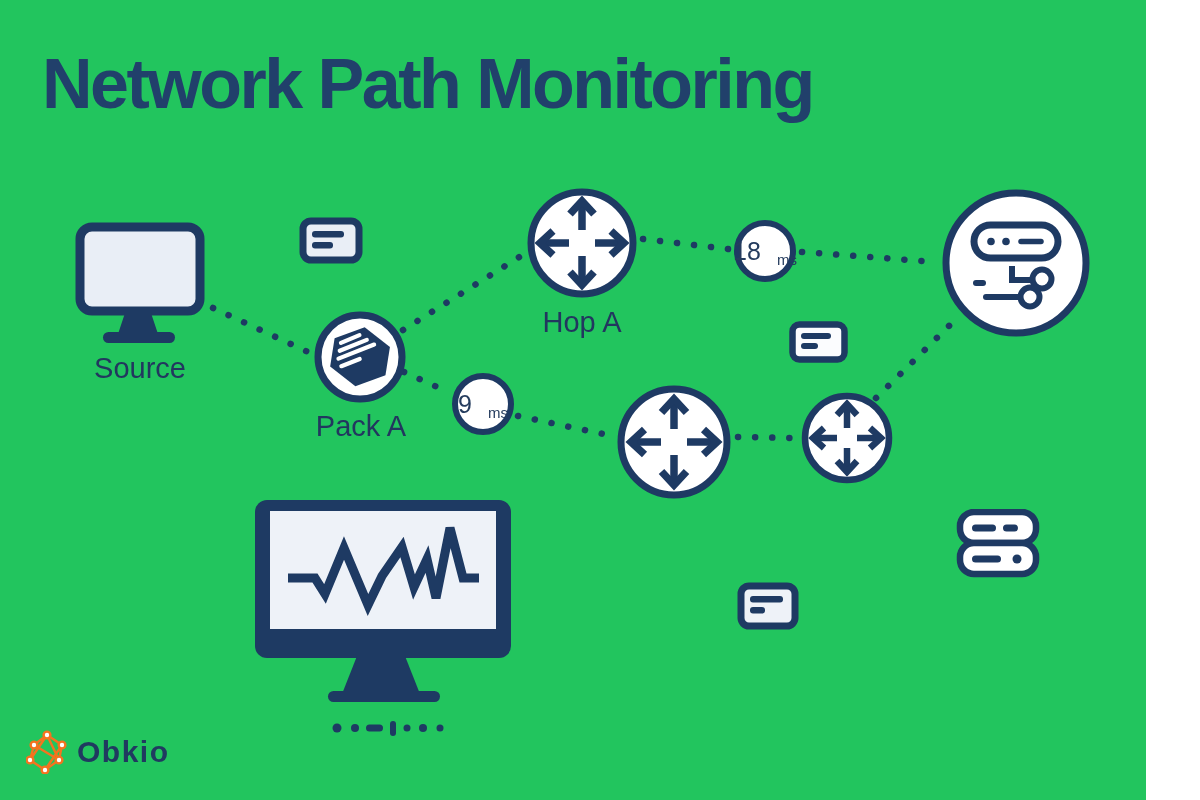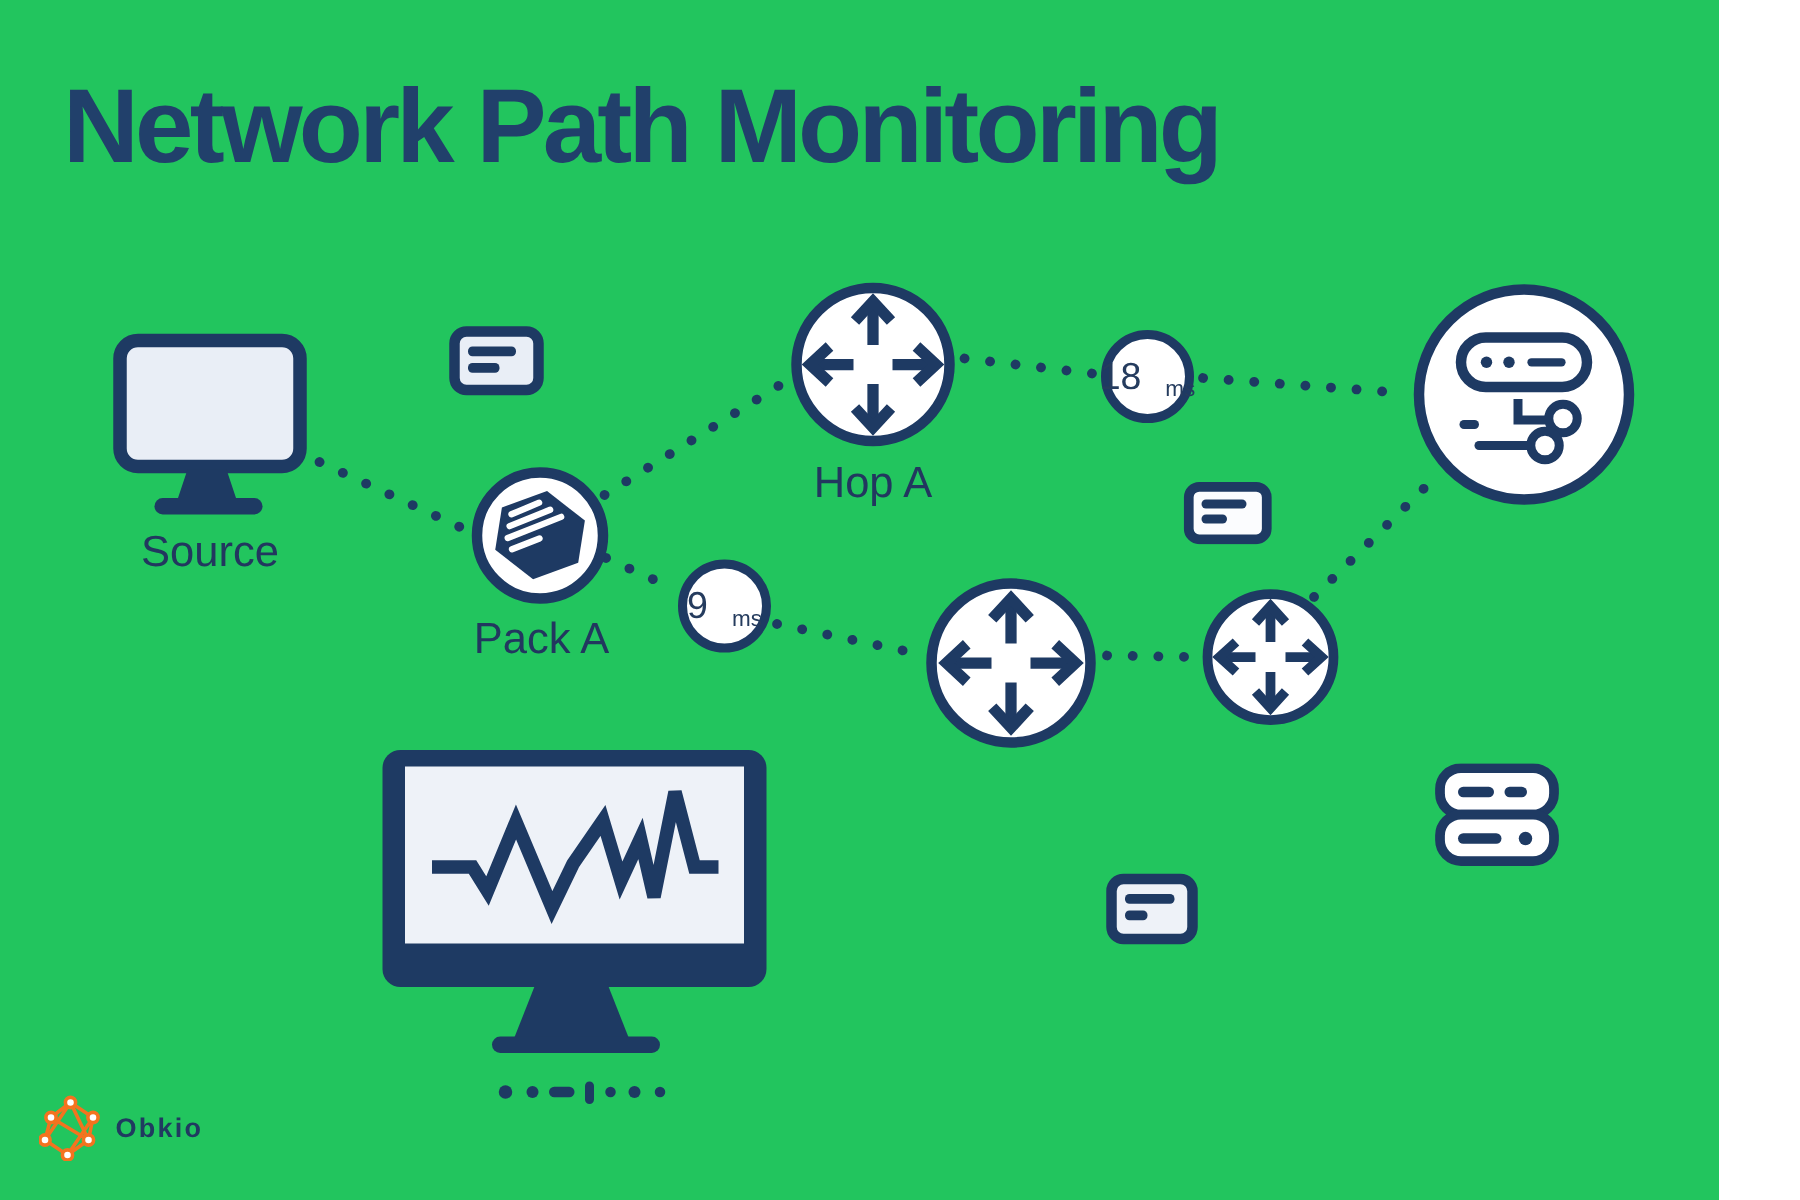--- a/index.html
+++ b/index.html
@@ -22,21 +22,21 @@
     position:absolute;z-index:3;width:62px;height:62px;box-sizing:border-box;
     border:6px solid #1e3a63;border-radius:50%;background:#ffffff;
     display:flex;align-items:center;justify-content:center;gap:16px;
   }
   .latency-value{font-size:25px;color:#253c5e;line-height:1;}
   .latency-unit{font-size:15px;color:#253c5e;line-height:1;margin-top:17px;}
   .logo{
     position:absolute;left:26px;top:730px;z-index:3;
     display:flex;align-items:center;gap:9px;
   }
-  .logo-text{font-size:18px;font-weight:bold;color:#203a60;letter-spacing:1.5px;}
+  .logo-text{font-size:30px;font-weight:bold;color:#203a60;letter-spacing:1.5px;}
 </style>
 </head>
 <body>
 
 <div class="canvas">
 
   <div class="page-title">Network Path Monitoring</div>
 
   <svg class="connectors" width="1200" height="800" viewBox="0 0 1200 800">
     <g stroke="#1e3a63" stroke-width="6.5" stroke-linecap="round" stroke-dasharray="0.1 17" fill="none">

